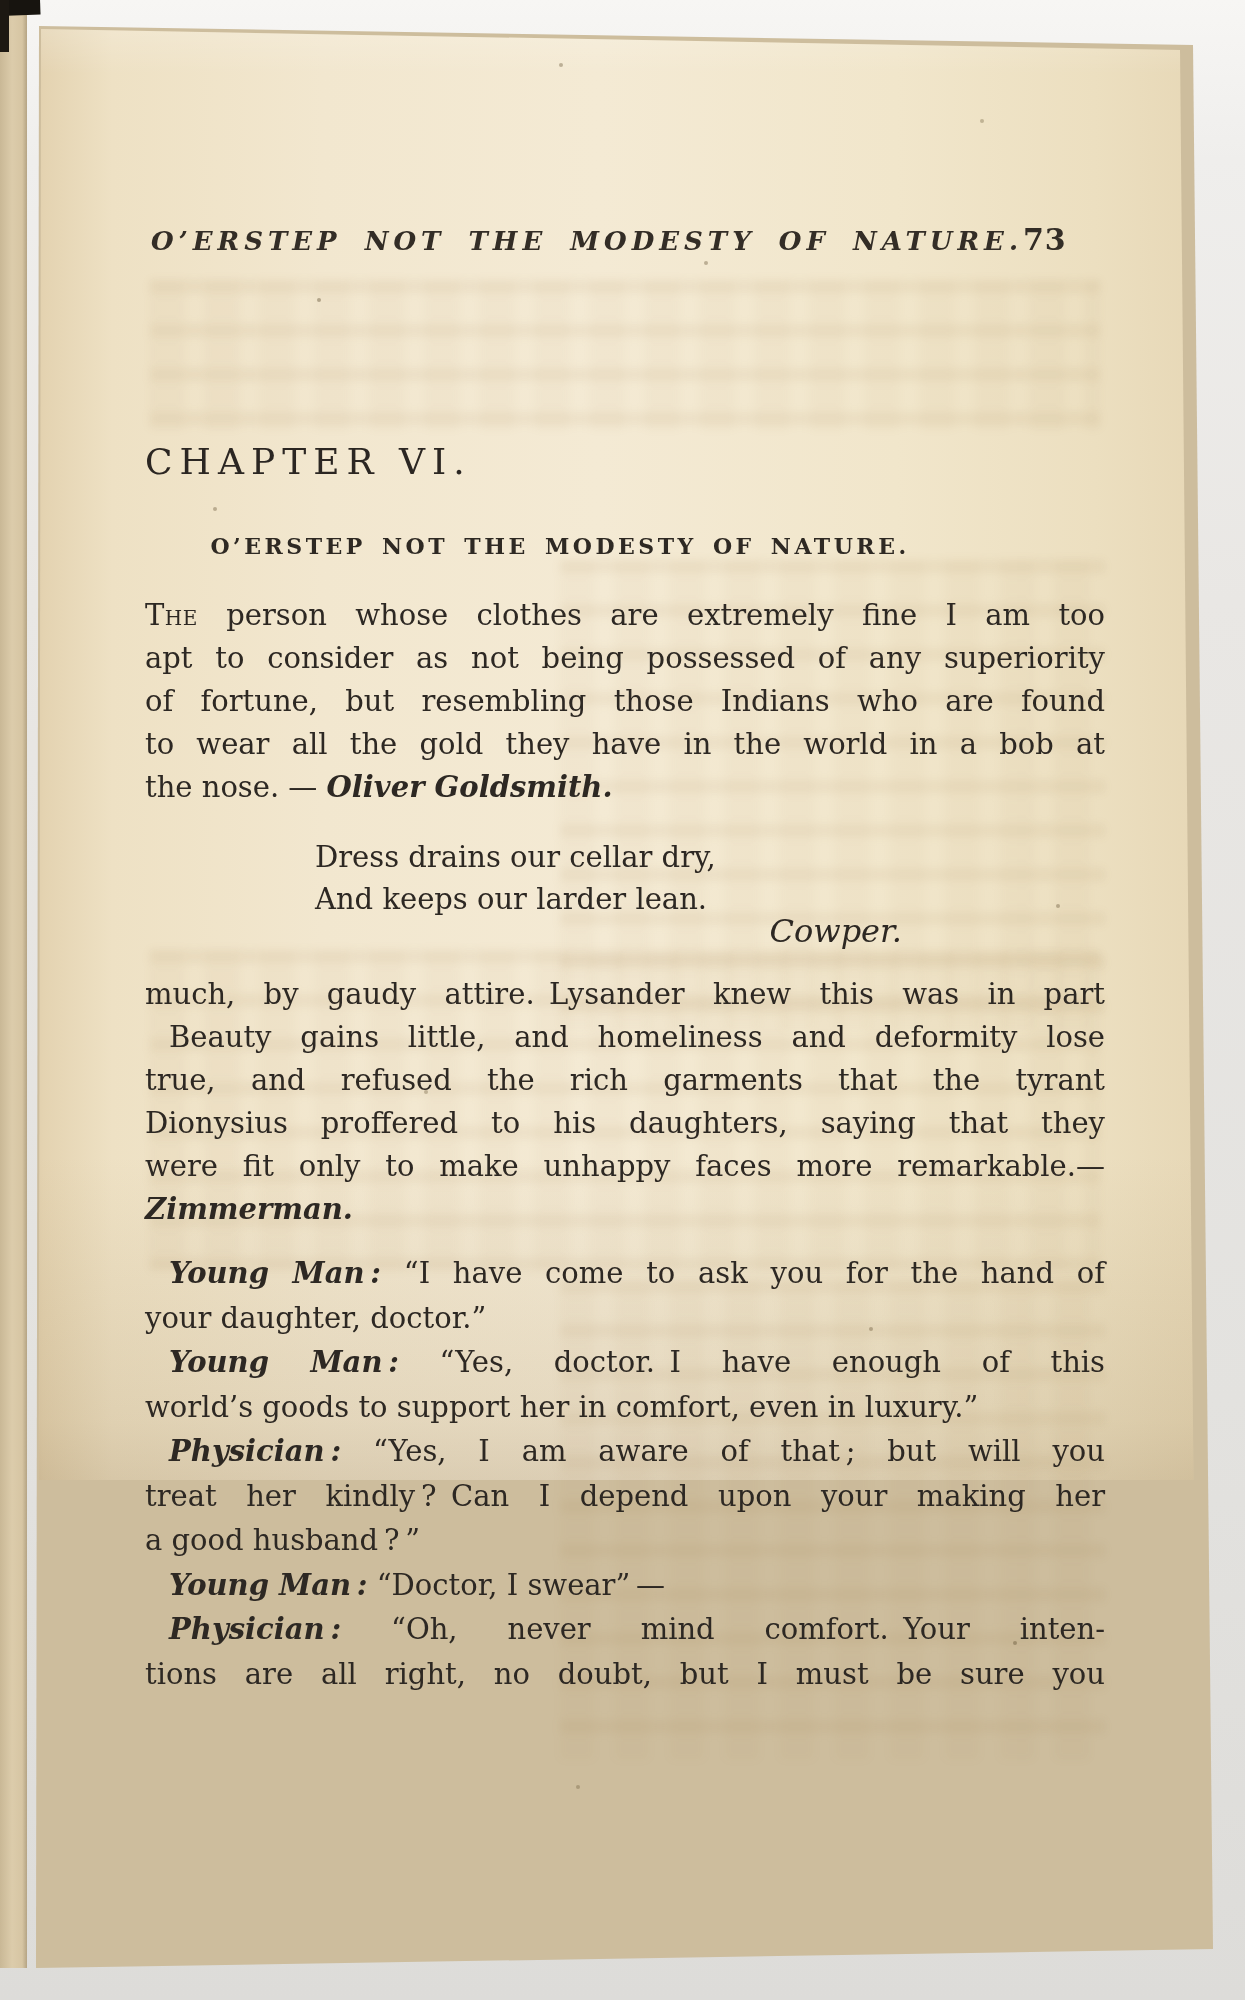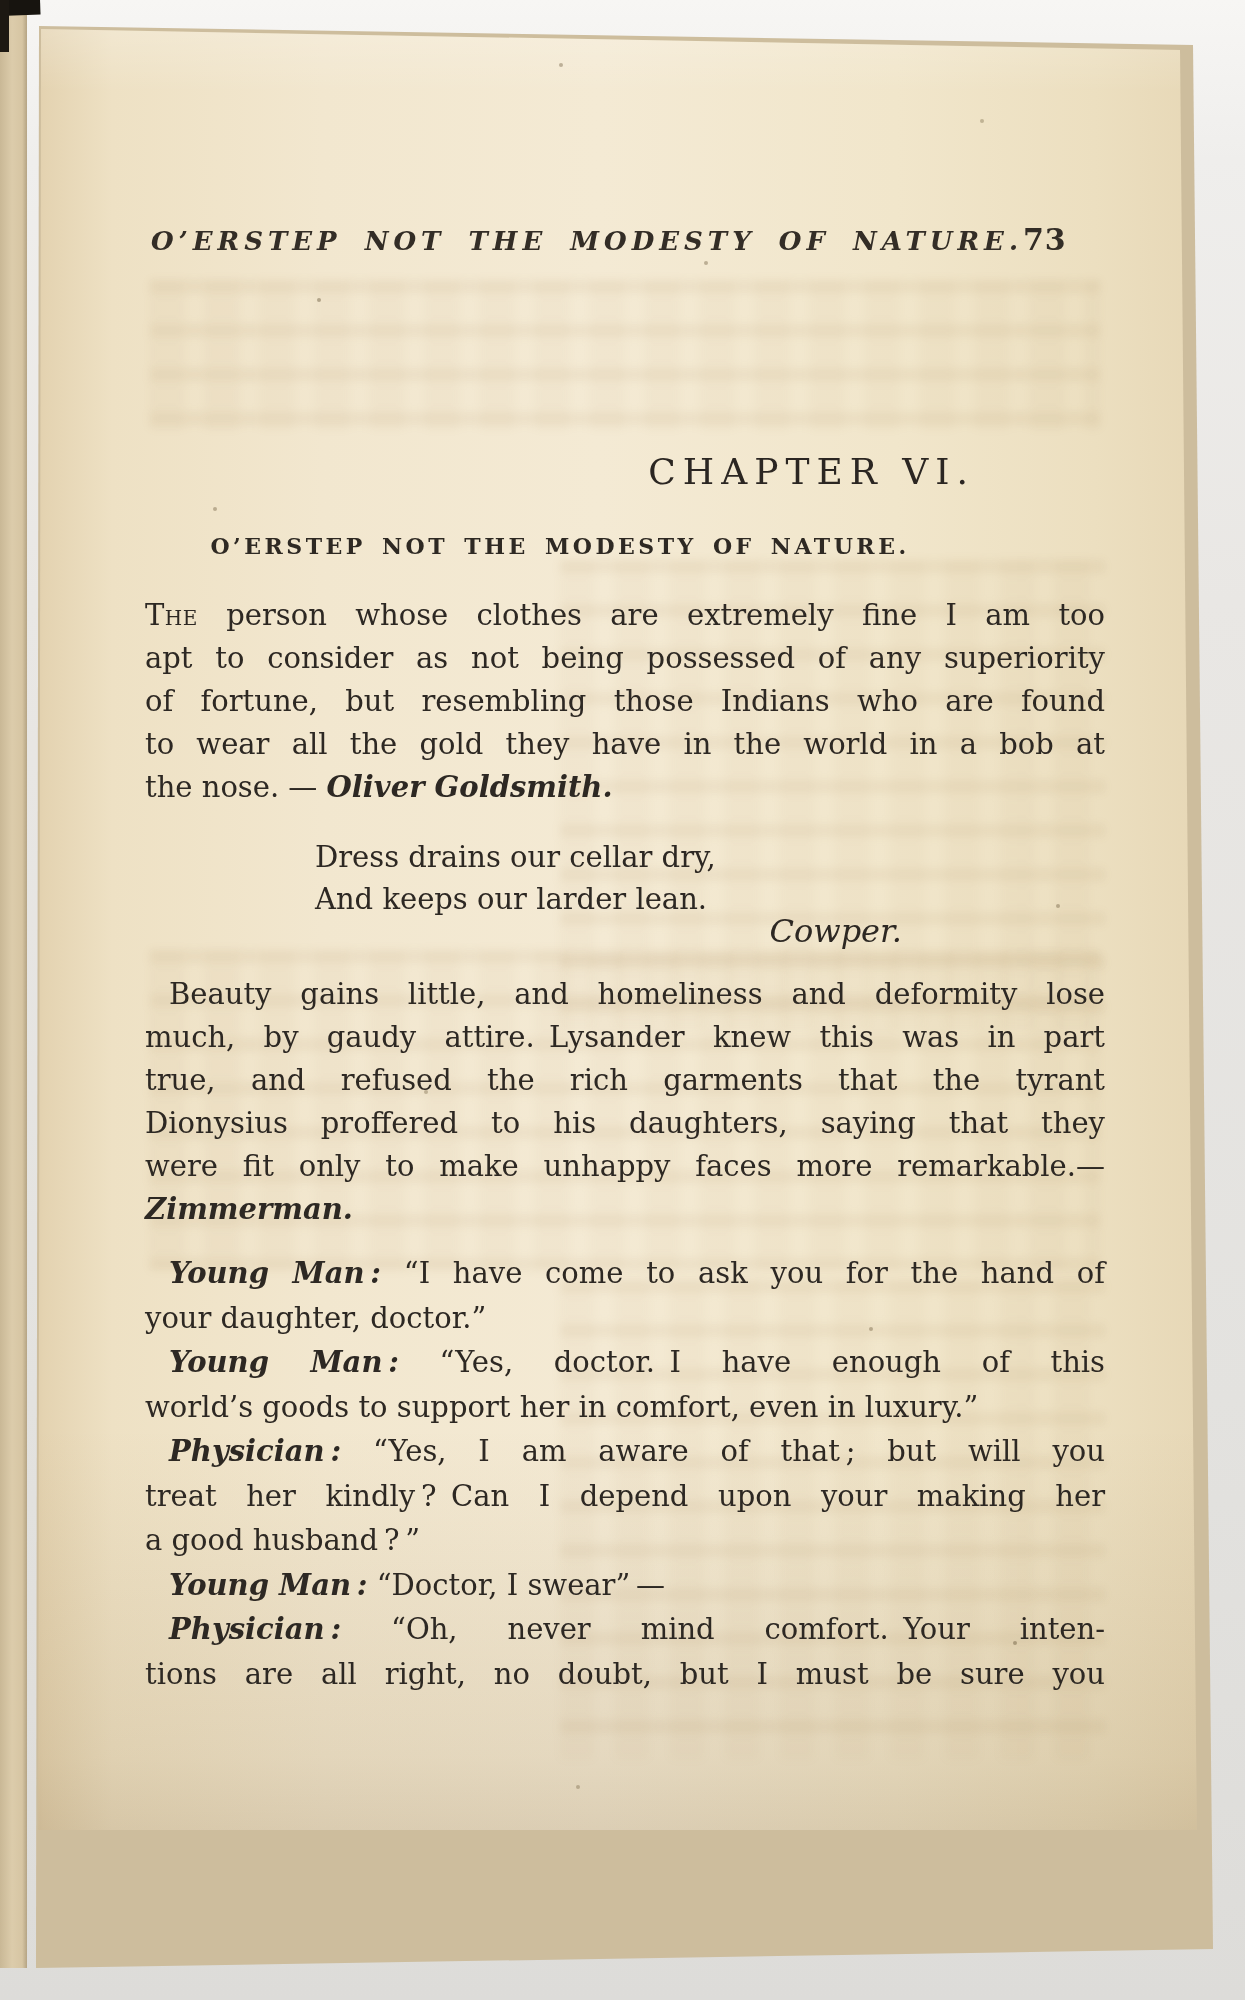--- a/index.html
+++ b/index.html
@@ -27,21 +27,21 @@
   }
   
   .page-under {
     position:absolute; left:0; top:0; width:1245px; height:2000px;
     background:#cdbd9d;
     clip-path:polygon(39px 26px, 1193px 45px, 1213px 1949px, 36px 1968px);
     filter:drop-shadow(0 5px 6px rgba(60,50,30,.35));
   }
   
   .page {
-    position:absolute; left:0; top:0; width:1245px; height:1830px;
+    position:absolute; left:0; top:0; width:1245px; height:1480px;
     clip-path:polygon(41px 29px, 1180px 50px, 1198px 1952px, 38px 1966px);
     background:
       linear-gradient(180deg, rgba(255,255,255,.30) 0%, rgba(255,255,255,0) 5%, rgba(0,0,0,0) 78%, rgba(118,88,42,.12) 96%, rgba(110,80,38,.18) 100%),
       linear-gradient(90deg,#cdb995 0%,#e4d3b1 3.5%,#eee1c4 9%,#f2e7cf 26%,#f4ead4 48%,#f1e6cb 72%,#ecdfc0 88%,#e7d8b7 96%,#dfceac 100%);
   }
   
   .ghost {
     position:absolute; pointer-events:none;
     background:
       repeating-linear-gradient(180deg, rgba(158,122,70,.14) 0 13px, rgba(158,122,70,0) 13px 44px),
@@ -69,21 +69,21 @@
     left:6px; top:190px; width:818px;
     display:flex; justify-content:space-between; align-items:baseline;
   }
   .running-title {
     font-style:italic; font-weight:bold; font-size:26px; letter-spacing:5px;
     word-spacing:9px; color:#332d26; white-space:nowrap;
   }
   .page-number { font-size:30px; font-weight:bold; letter-spacing:1px; color:#332d26;margin-top:32px; }
 
   .chapter-heading {
-    left:0; top:451px; width:830px; text-align:right;
+    left:0; top:441px; width:830px; text-align:left;
     font-size:36px; letter-spacing:7px; color:#2b2622; white-space:nowrap;
   }
   .chapter-subtitle {
     left:0; top:533px; width:830px; text-align:center;
     font-size:22px; font-weight:bold; letter-spacing:3.5px; word-spacing:5px;
     color:#2e2923; white-space:nowrap;
   }
 
   .para { font-size:29px; line-height:43px; }
   .epigraph      { left:0; top:594px;  width:960px; }
@@ -145,22 +145,22 @@
         </div>
 
       <div class="poem">
           <div class="line plain"><span>Dress drains our cellar dry,</span></div>
           <div class="line plain"><span>And keeps our larder lean.</span></div>
         </div>
 
       <div class="poem-attribution">Cowper.</div>
 
       <div class="para beauty-para">
+          <div class="line j"><span>much, by gaudy attire. Lysander knew this was in part</span></div>
           <div class="line j indent"><span>Beauty gains little, and homeliness and deformity lose</span></div>
-          <div class="line j"><span>much, by gaudy attire. Lysander knew this was in part</span></div>
           <div class="line j"><span>true, and refused the rich garments that the tyrant</span></div>
           <div class="line j"><span>Dionysius proffered to his daughters, saying that they</span></div>
           <div class="line j"><span>were fit only to make unhappy faces more remarkable.—</span></div>
           <div class="line last"><em>Zimmerman.</em></div>
         </div>
 
       <div class="dialogue">
         <div class="para">
             <div class="line j indent"><em>Young Man :</em><span> “I have come to ask you for the hand of</span></div>
             <div class="line last"><span>your daughter, doctor.”</span></div>

